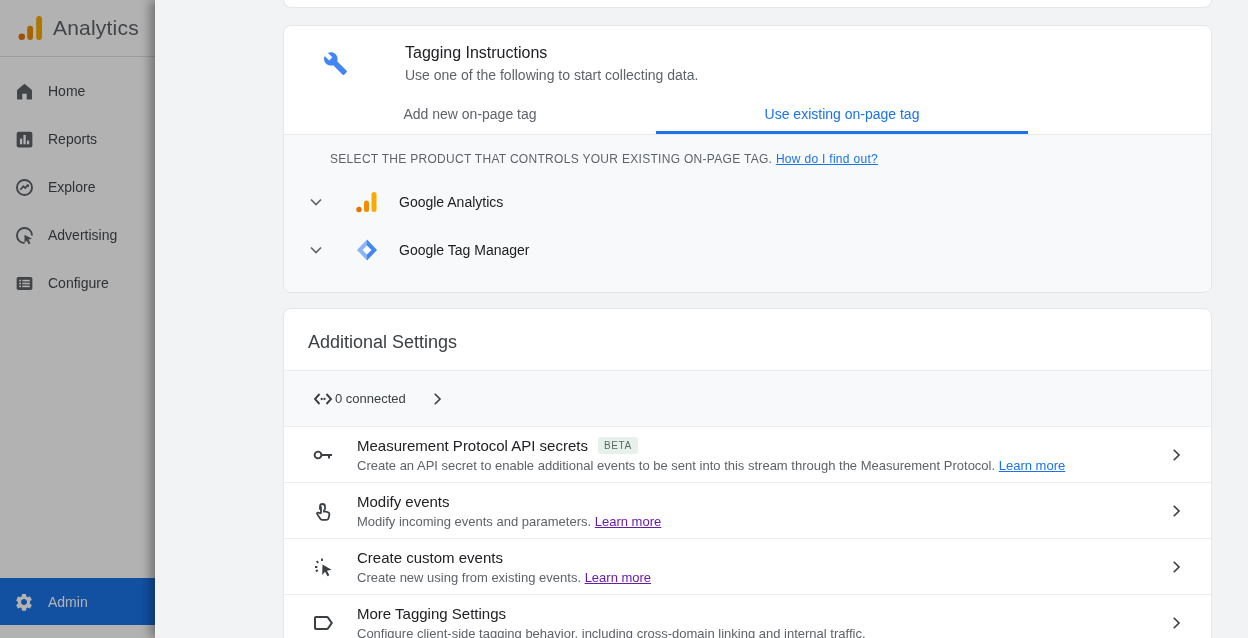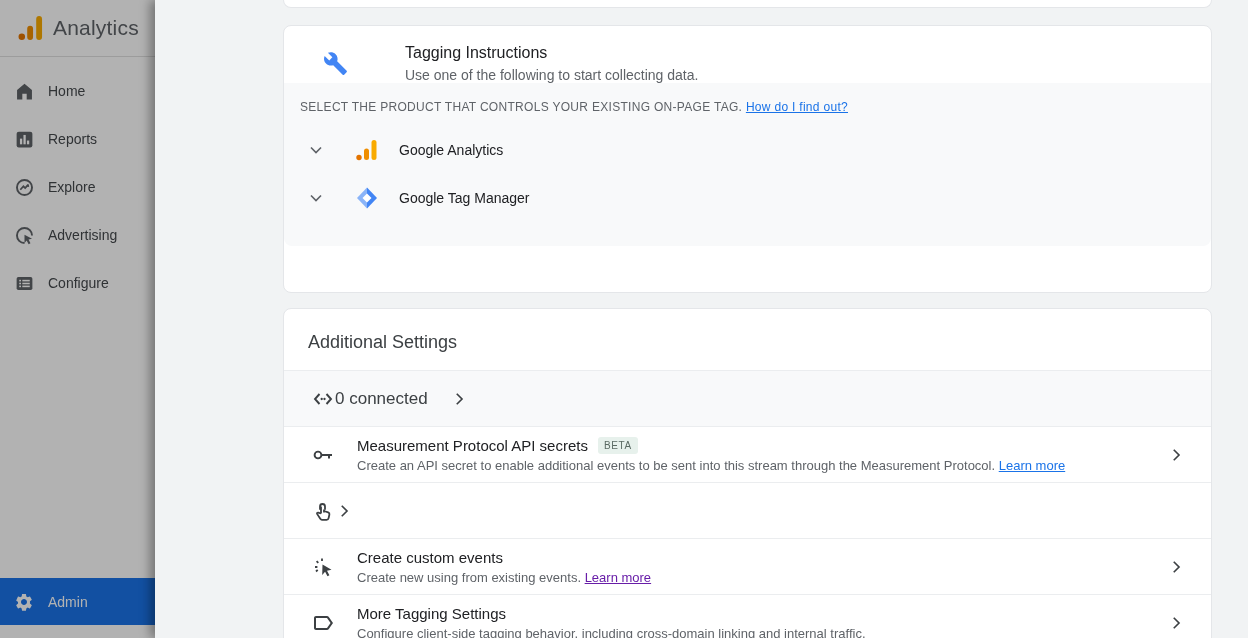--- a/index.html
+++ b/index.html
@@ -36,21 +36,21 @@
   .tag-head { padding:18px 24px 0 39px; display:flex;gap:40px; }
   .tag-head .wrench { width:25px; height:25px; margin-top:7px; }
   .tag-head-text { margin-left:17px; }
   .tag-title { font-size:16px; font-weight:500; color:#202124; }
   .tag-sub { font-size:14px; color:#5f6368; margin-top:5px; }
   .tabs { display:flex; margin-top:13px; border-bottom:1px solid #e8eaed; }
   .tab { width:372px; height:38px; display:flex; align-items:center; justify-content:center;
          font-size:14px; font-weight:500; color:#5f6368; cursor:pointer; border-bottom:3px solid transparent; }
   .tab.active { color:#1a73e8; border-bottom-color:#1a73e8; }
   .tag-gray { background:#f8f9fa; height:163px; padding:17px 16px 0 16px; border-radius:0 0 8px 8px; }
-  .select-line { font-size:12px; color:#5f6368; letter-spacing:.3px; }
+  .select-line { font-size:12px; color:#5f6368; letter-spacing:.3px;margin-left:30px; }
   .select-line a { color:#1a73e8; }
   .products { margin-top:12px; }
   .prod-row { height:48px; display:flex; align-items:center; }
   .prod-expand { width:20px; height:20px; margin-left:6px; cursor:pointer; }
   .prod-ico { width:24px; height:24px; margin-left:29px; }
   .prod-name { margin-left:20px; font-size:14px; color:#202124; }
 
   
   .addl { margin-top:15px; height:352px; overflow:hidden; }
   .addl-title { padding:23px 24px 17px 24px; font-size:18px; color:#3c4043; }
@@ -59,21 +59,21 @@
   .srow.shaded { background:#f8f9fa; }
   .srow .ricon { width:24px; height:24px; flex:0 0 24px; }
   .srow-main { flex:1 1 auto; margin-left:22px; }
   .srow-title { font-size:15px; font-weight:500; color:#202124; display:flex; align-items:center; }
   .srow-desc { font-size:13px; color:#5f6368; margin-top:4px; }
   .srow-desc a { text-decoration:underline; }
   .link-blue { color:#1a73e8; }
   .link-visited { color:#681da8; }
   .badge { display:inline-block; margin-left:10px; padding:3px 6px; border-radius:3px;
            background:#e7f1ec; color:#5a6a63; font-size:10px; font-weight:500; letter-spacing:.6px; }
-  .meta { font-size:17px; color:#3c4043; margin-right:22px; white-space:nowrap; }
+  .meta { font-size:13px; color:#3c4043; margin-right:22px; white-space:nowrap; }
   .chev { width:18px; height:18px; flex:0 0 18px; }
 </style>
 </head>
 <body>
 
 <div class="stage">
 
   <nav class="sidebar">
     <div class="sb-header">
       <svg class="sb-logo" viewBox="0 0 24 24">
@@ -144,20 +144,24 @@
       <div class="card tagging">
         <div class="tag-head">
           <svg class="wrench" viewBox="0 0 24 24">
             <path fill="#4285f4" d="M22.7 19l-9.1-9.1c.9-2.3.4-5-1.5-6.9-2-2-5-2.4-7.4-1.3L9 6 6 9 1.6 4.7C.4 7.1.9 10.1 2.9 12.1c1.9 1.9 4.6 2.4 6.9 1.5l9.1 9.1c.4.4 1 .4 1.4 0l2.3-2.3c.5-.4.5-1.1.1-1.4z"></path>
           </svg>
           <div class="tag-head-text">
             <div class="tag-title">Tagging Instructions</div>
             <div class="tag-sub">Use one of the following to start collecting data.</div>
           </div>
         </div>
+        <div class="tabs">
+          <div class="tab">Add new on-page tag</div>
+          <div class="tab active">Use existing on-page tag</div>
+        </div>
         <div class="tag-gray">
           <div class="select-line">
             <span>SELECT THE PRODUCT THAT CONTROLS YOUR EXISTING ON-PAGE TAG.</span>
             <a href="#">How do I find out?</a>
           </div>
           <div class="products">
             <div class="prod-row">
               <svg class="prod-expand" viewBox="0 0 24 24">
                 <path d="M6 9 l6 6 6-6" fill="none" stroke="#5f6368" stroke-width="2"></path>
               </svg>
@@ -218,20 +222,27 @@
             <path d="M9 5 l7 7 -7 7" fill="none" stroke="#3c4043" stroke-width="2.2"></path>
           </svg>
         </div>
 
         <div class="srow">
           <svg class="ricon" viewBox="0 0 24 24">
             <path fill="none" stroke="#3c4043" stroke-width="1.8" d="M9 10.8V7.5C9 6.1 10.1 5 11.5 5S14 6.1 14 7.5v3.3"></path>
             <path fill="none" stroke="#3c4043" stroke-width="1.8" d="M10 14.5V7.5 M13 13.5v-3"></path>
             <path fill="none" stroke="#3c4043" stroke-width="1.8" d="M10 14.5 l-2.8-.9 c-.8-.2-1.5.6-1.1 1.3 l3.2 4.9 c.4.6 1 1 1.7 1 h4.6 c1 0 1.8-.7 2-1.7 l.8-3.6 c.2-.9-.3-1.8-1.2-2.1 l-4.2-1.4"></path>
           </svg>
+          <div class="srow-main">
+            <div class="srow-title">Modify events</div>
+            <div class="srow-desc">
+              <span>Modify incoming events and parameters.</span>
+              <a href="#" class="link-visited">Learn more</a>
+            </div>
+          </div>
           <svg class="chev" viewBox="0 0 24 24">
             <path d="M9 5 l7 7 -7 7" fill="none" stroke="#3c4043" stroke-width="2.2"></path>
           </svg>
         </div>
 
         <div class="srow">
           <svg class="ricon" viewBox="0 0 24 24">
             <path d="M11.5 9.5 l9 5.3 -4.5 1 2.4 4.5 -1.9 1 -2.4 -4.6 -2.9 3.3 Z" fill="#3c4043"></path>
             <path d="M4 12 h2.6 M5.6 6.2 l1.9 1.9 M11 3.6 v2.6 M5 16.5 l1.8 -1.8" fill="none" stroke="#3c4043" stroke-width="1.8" stroke-dasharray="2.4 1.6"></path>
           </svg>

